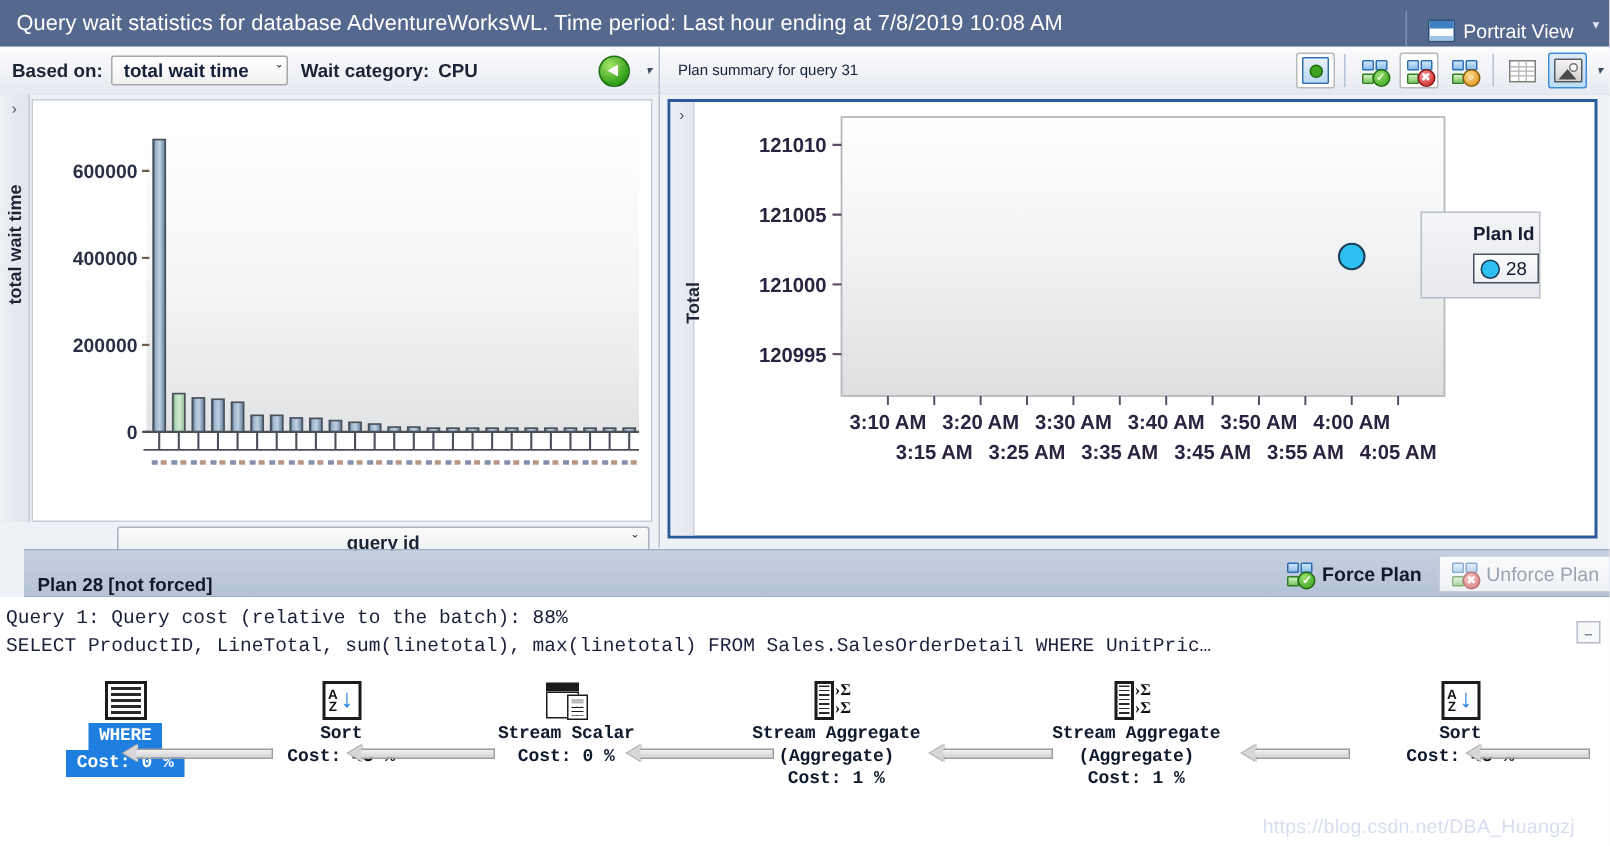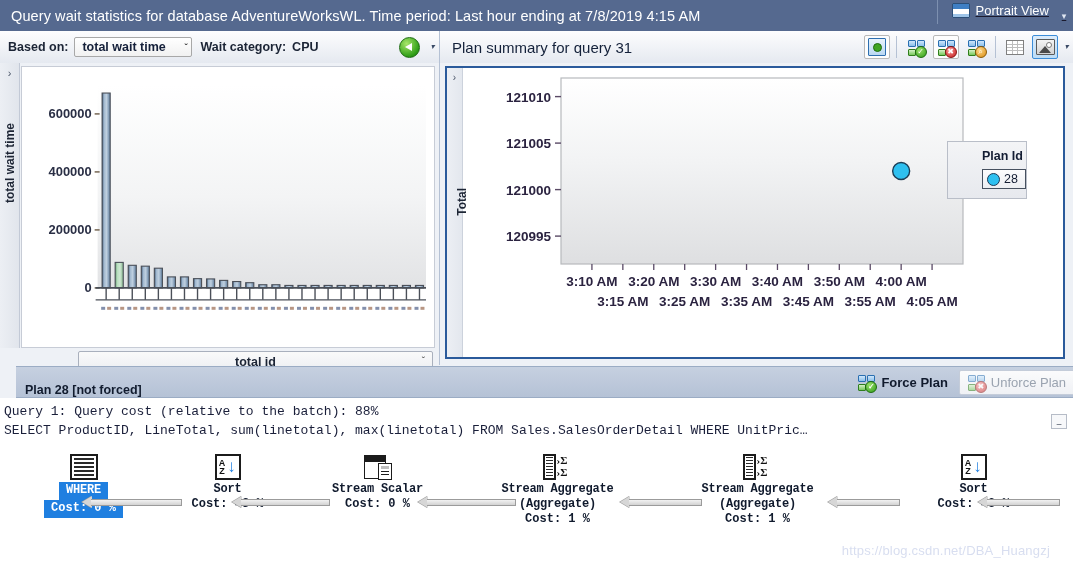--- a/index.html
+++ b/index.html
@@ -17,21 +17,21 @@
     background:linear-gradient(#5c7299,#44598080);
     background:#55698f;
     border-bottom:1px solid #3d5075;
     display:flex;align-items:center;
   }
   .titlebar .title{
     color:#fff;font-size:14.5px;padding-left:11px;white-space:nowrap;
     letter-spacing:0.1px;
   }
   .titlebar .tb-right{
-    margin-left:auto;display:flex;align-items:flex-start;height:100%;text-decoration:underline;
+    margin-left:auto;display:flex;align-items:flex-end;height:100%;
   }
   .tb-sep{width:1px;height:24px;background:#7d90b0;margin:0 6px 0 4px;}
   .portrait-btn{
     display:flex;align-items:center;gap:6px;color:#fff;font-size:13px;
     padding:3px 8px;white-space:nowrap;cursor:default;
   }
   .icon-portrait{
     width:16px;height:13px;border:1px solid #2c4f78;background:#fff;
     display:block;position:relative;border-radius:1px;
   }
@@ -75,21 +75,21 @@
     border:1px solid #1c6b10;position:relative;margin-right:3px;
   }
   .greenback:after{
     content:"";position:absolute;left:5px;top:5px;
     border-right:7px solid #fff;border-top:4px solid transparent;border-bottom:4px solid transparent;
   }
   .grip{
     width:13px;height:100%;display:flex;flex-direction:column;align-items:center;justify-content:center;
     color:#3a4a66;font-size:8px;line-height:4px;
   }
-  .tool-right .rtitle{font-size:15px;color:#14213a;padding-left:12px;white-space:nowrap;}
+  .tool-right .rtitle{font-size:10px;color:#14213a;padding-left:12px;white-space:nowrap;}
   .ricons{margin-left:auto;display:flex;align-items:center;height:100%;}
   .ibtn{
     width:26px;height:24px;display:flex;align-items:center;justify-content:center;
     border:1px solid transparent;border-radius:2px;margin:0 2px;cursor:default;box-sizing:border-box;
   }
   .ibtn.framed{border:1px solid #b9b9b9;background:#fdfdfd;}
   .ibtn.active{border:1px solid #3c8dd8;background:linear-gradient(#dcecfb,#bcdcf6);}
   .vsep{width:1px;height:22px;background:#b5c1d4;margin:0 4px;}
 
   
@@ -262,21 +262,21 @@
   }
   .legendbox .dot{width:11px;height:11px;border-radius:50%;border:1px solid #1b3a57;}
   .legendbox .ltext{font-size:12.5px;font-weight:normal;color:#141d33;}
 </style>
 </head>
 <body>
 
 <div class="app">
 
   <div class="titlebar">
-    <div class="title">Query wait statistics for database AdventureWorksWL. Time period: Last hour ending at 7/8/2019 4:15 AM</div>
+    <div class="title">Query wait statistics for database AdventureWorksWL. Time period: Last hour ending at 7/8/2019 10:08 AM</div>
     <div class="tb-right">
       <div class="tb-sep"></div>
       <div class="portrait-btn">
         <span class="icon-portrait"></span>
         <span>Portrait View</span>
       </div>
       <div class="tb-overflow">
         <i>▾</i>
       </div>
     </div>
@@ -486,21 +486,21 @@
             <rect x="368.2" y="241" width="4" height="3" fill="#5a6a90" opacity="0.75"></rect>
             <rect x="374.2" y="241" width="4" height="3" fill="#9a6a50" opacity="0.7"></rect>
             <rect x="381.32" y="241" width="4" height="3" fill="#5a6a90" opacity="0.75"></rect>
             <rect x="387.32" y="241" width="4" height="3" fill="#9a6a50" opacity="0.7"></rect>
             <rect x="394.44" y="241" width="4" height="3" fill="#5a6a90" opacity="0.75"></rect>
             <rect x="400.44" y="241" width="4" height="3" fill="#9a6a50" opacity="0.7"></rect>
           </svg>
       </div>
 
       <div class="xcombo">
-        <span class="xv">total id</span>
+        <span class="xv">query id</span>
         <span class="xc">ˇ</span>
       </div>
     </div>
 
     <div class="panel-right">
       <div class="chartbox-right">
         <div class="rstrip">
           <span class="chev">›</span>
         </div>
         <span class="axis-title-v2">Total</span>

